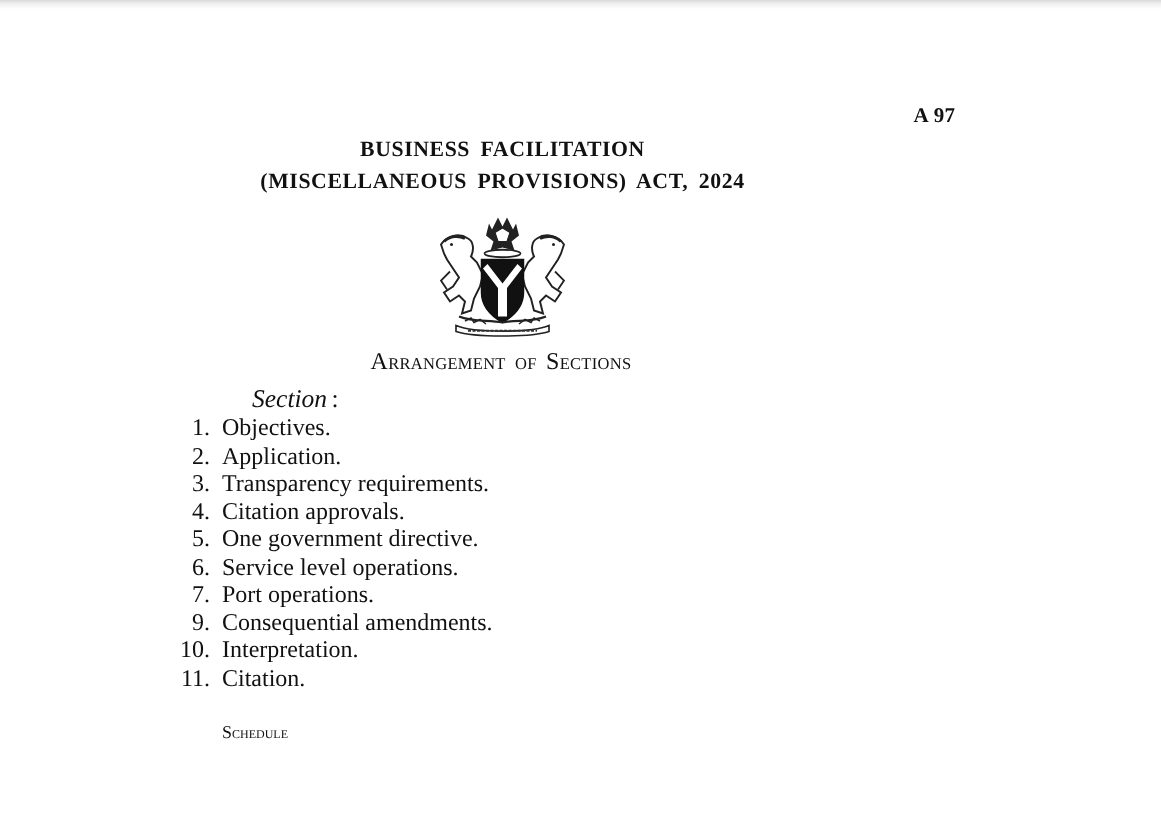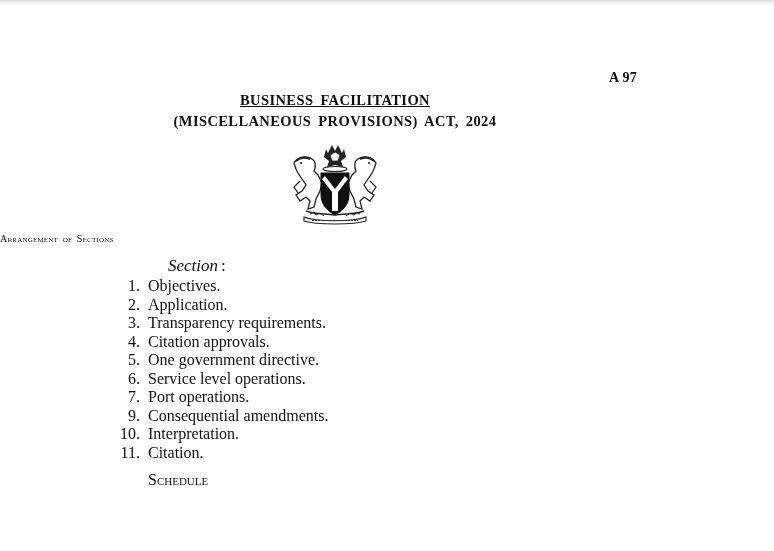--- a/index.html
+++ b/index.html
@@ -34,36 +34,36 @@
       position: absolute;
       left: 0;
       width: 670px;
       text-align: center;
       font-size: 14.5px;
       font-weight: bold;
       letter-spacing: 0.4px;
       word-spacing: 3px;
       white-space: nowrap;
     }
-    .title-line-1 { top: 92px; text-decoration: underline; }
+    .title-line-1 { top: 92px; }
     .title-line-2 { top: 113px; }
     .coat-of-arms {
       position: absolute;
       left: 286px;
       top: 143px;
       width: 98px;
       height: 82px;
     }
     .arrangement {
       position: absolute;
       left: 0;
       width: 668px;
       top: 233px;
-      text-align: left;
-      font-size: 10px;
+      text-align: center;
+      font-size: 16px;
       font-variant: small-caps;
       letter-spacing: 0.2px;
       word-spacing: 2px;
     }
     .section-label {
       position: absolute;
       left: 128px;
       top: 256px;
       font-size: 17px;
       font-style: italic;
@@ -92,22 +92,22 @@
       width: 28px;
       text-align: right;
     }
     .toc-title {
       display: inline-block;
       margin-left: 8px;
     }
     .schedule {
       position: absolute;
       left: 148px;
-      top: 471px;
-      font-size: 16px;
+      top: 481px;
+      font-size: 12px;
       font-variant: small-caps;
     }
   </style>
 </head>
 <body>
 
 <div class="top-shadow"></div>
 
 <div class="page-number">A 97</div>
 

